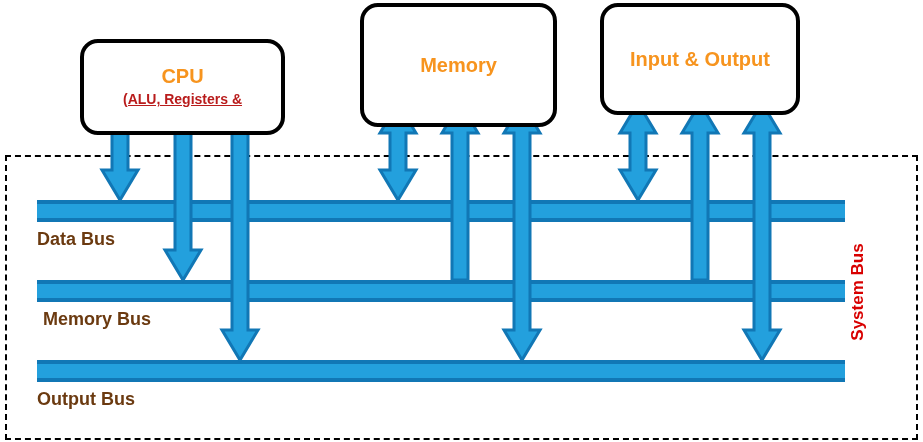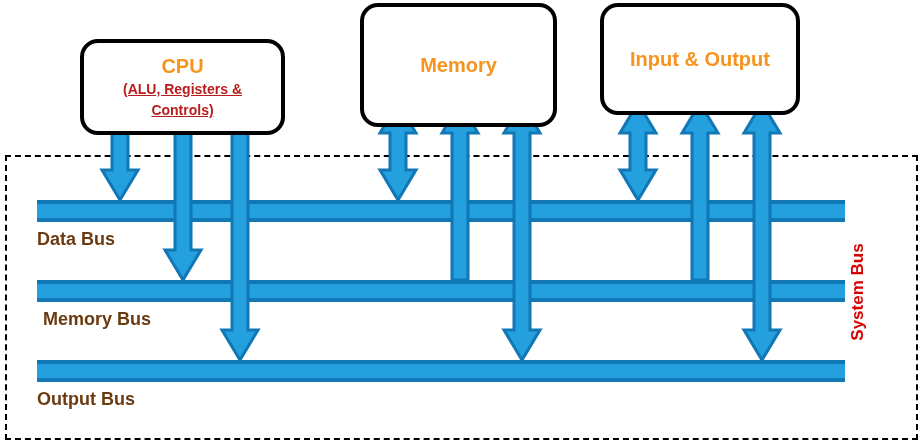--- a/index.html
+++ b/index.html
@@ -168,21 +168,20 @@
         </svg>
       </div>
     </div>
 
   <div id="system-bus-label" style="left: 808px; top: 282px; width: 100px; text-align: center;">System Bus</div>
 
   <div id="component-layer">
       <div class="comp-box" style="left: 80px; top: 3px; width: 205px; height: 96px; margin-top: 36px;">
         <div class="comp-title">CPU</div>
         <div class="comp-sub">(ALU, Registers &amp;</div>
-        <div class="comp-sub">Controls)</div>
       </div>
       <div class="comp-box" style="left: 360px; top: 3px; width: 197px; height: 124px;">
         <div class="comp-title">Memory</div>
       </div>
       <div class="comp-box" style="left: 600px; top: 3px; width: 200px; height: 112px;">
         <div class="comp-title">Input &amp; Output</div>
       </div>
     </div>
 
 </div>

